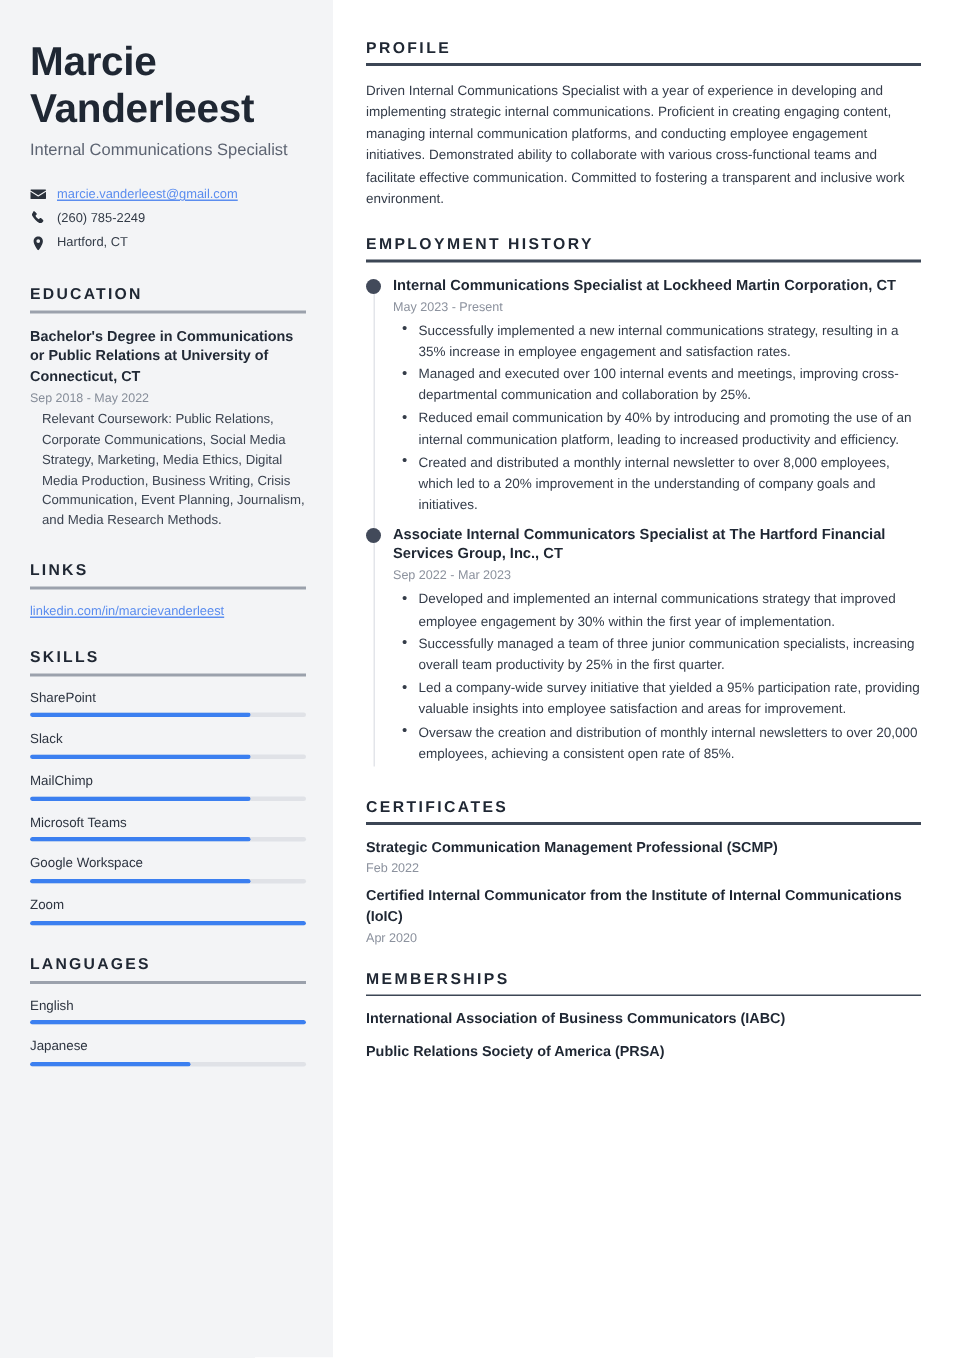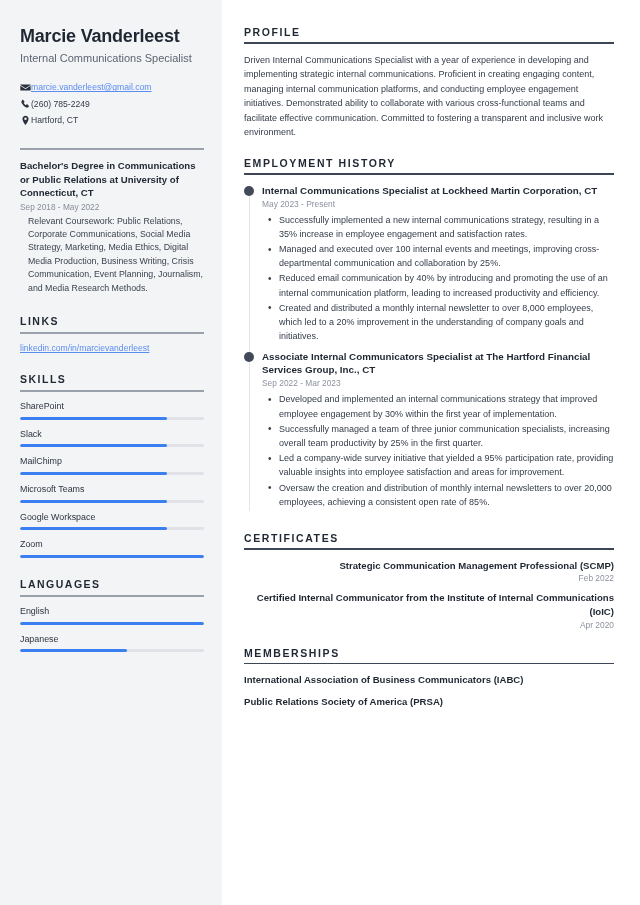--- a/index.html
+++ b/index.html
@@ -27,40 +27,41 @@
 
   
   .sidebar {
     width: 222px;
     background: #f3f4f6;
     padding: 26px 18px 0 20px;
     flex: 0 0 222px;
   }
 
   .name {
-    font-size: 18px;
+    font-size: 27px;
     font-weight: bold;
     line-height: 1.16;
     color: #1f2733;
     letter-spacing: -0.2px;
     margin-bottom: 4px;
   }
 
   .job-title {
     font-size: 11px;
     color: #5d6472;
     line-height: 1.32;
     margin-bottom: 17px;
   }
 
   .contact-list { margin-bottom: 22px; }
 
   .contact-row {
     display: flex;
     align-items: center;
+    gap: 7px;
     margin-bottom: 5px;
     font-size: 8.6px;
     color: #333b47;
     line-height: 1.3;
   }
 
   .contact-ico {
     width: 11px;
     flex: 0 0 11px;
     display: flex;
@@ -226,21 +227,21 @@
 
   .bullets li::before {
     content: "•";
     position: absolute;
     left: 6px;
     top: -0.5px;
     font-size: 10px;
     color: #343c49;
   }
 
-  .cert-item { margin-bottom: 8px; text-align: right; }
+  .cert-item { margin-bottom: 8px; }
 
   .cert-title {
     font-size: 9.6px;
     font-weight: bold;
     color: #1f2733;
     line-height: 1.42;
   }
 
   .cert-date {
     font-size: 8.4px;
@@ -292,20 +293,21 @@
           <svg width="11" height="11" viewBox="0 0 16 16" fill="currentColor">
             <path d="M8 1C5.5 1 3.5 3 3.5 5.5c0 3.2 3.7 8.1 4.1 8.6.2.2.6.2.8 0 .4-.5 4.1-5.4 4.1-8.6C12.5 3 10.5 1 8 1zm0 6.2a1.8 1.8 0 1 1 0-3.6 1.8 1.8 0 0 1 0 3.6z"></path>
           </svg>
         </span>
         <span>Hartford, CT</span>
       </div>
 
     </div>
 
     <section class="side-section">
+      <div class="side-h">EDUCATION</div>
       <div class="side-rule"></div>
       <div class="edu-degree">Bachelor's Degree in Communications or Public Relations at University of Connecticut, CT</div>
       <div class="edu-date">Sep 2018 - May 2022</div>
       <div class="edu-desc">Relevant Coursework: Public Relations, Corporate Communications, Social Media Strategy, Marketing, Media Ethics, Digital Media Production, Business Writing, Crisis Communication, Event Planning, Journalism, and Media Research Methods.</div>
     </section>
 
     <section class="side-section">
       <div class="side-h">LINKS</div>
       <div class="side-rule"></div>
       <a class="contact-link" href="#">linkedin.com/in/marcievanderleest</a>

